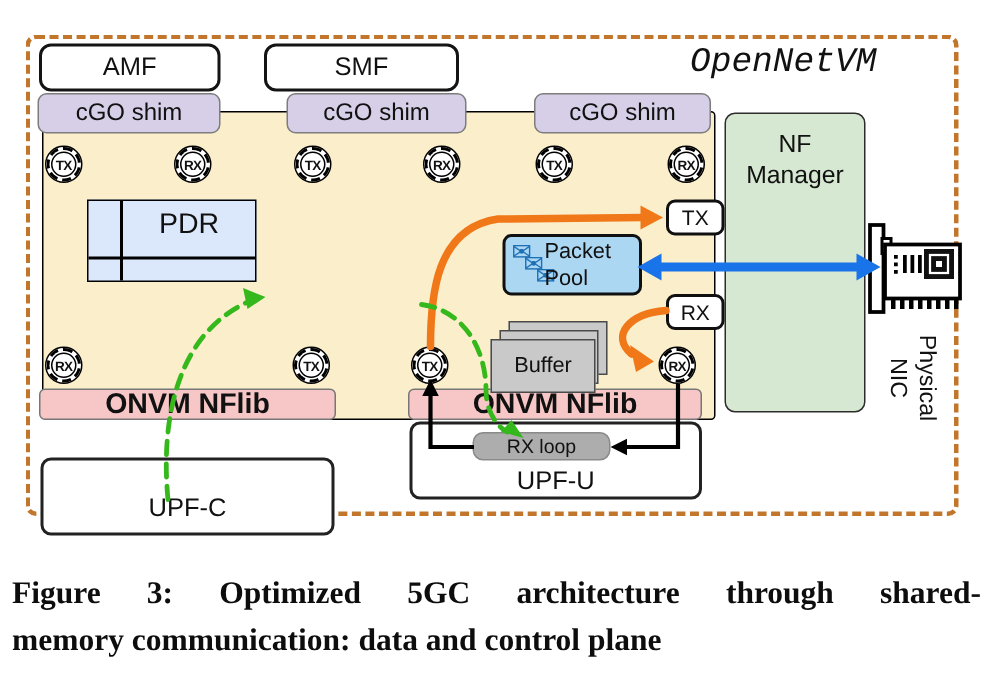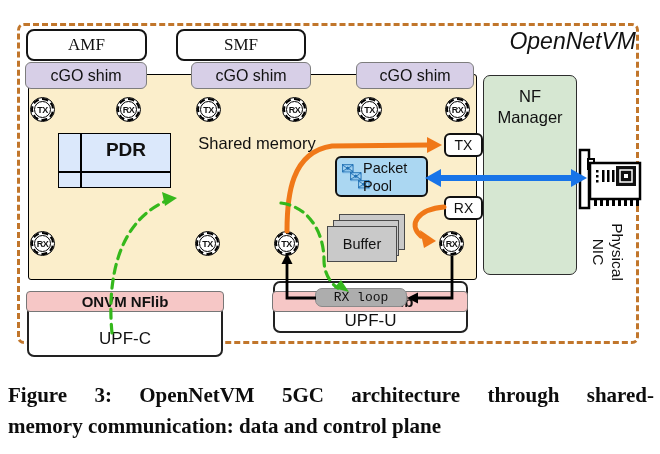--- a/index.html
+++ b/index.html
@@ -2,45 +2,45 @@
 <html style="--arrow-orange: #F07818; --arrow-green: #35B81C; --arrow-blue: #1874E8; --frame-dash: #C1762B; --shared-bg: #FBEECB; --shim-bg: #D7CFE7; --nflib-bg: #F6C7C6; --manager-bg: #D6E7D2; --pool-bg: #ABD7F2; --pdr-bg: #DBE8FB; --queue-bg: #CBCBCB; --buffer-bg: #C9C9C9; --rxloop-bg: #ADADAD;"><head>
 <meta charset="utf-8">
 <style>
   html,body{margin:0;padding:0;background:#fff;}
   #canvas{position:relative;width:660px;height:454px;background:#fff;overflow:hidden;
           font-family:"Liberation Sans",sans-serif;color:#111;}
   .abs{position:absolute;box-sizing:border-box;}
 
   
   #frame{left:17px;top:23px;width:622px;height:321px;border:3px dashed var(--frame-dash);border-radius:7px;z-index:0;}
-  #sysname{left:460px;top:28px;width:176px;text-align:right;font-style:italic;font-size:23px;z-index:4;}
+  #sysname{left:460px;top:28px;width:176px;text-align:left;font-style:italic;font-size:23px;z-index:4;font-family:Liberation Mono, monospace;}
 
   
   #shared{left:28px;top:74px;width:449px;height:206px;background:var(--shared-bg);
           border:1.6px solid #000;border-radius:3px;z-index:1;}
   #sharedlabel{left:176px;top:134px;width:162px;text-align:center;font-size:16.5px;z-index:3;}
 
   
   .nfbox{top:29px;height:32px;background:#fff;border:2px solid #141414;border-radius:8px;
-         display:flex;align-items:center;justify-content:center;font-size:17px;z-index:5;font-family:Liberation Serif, serif;}
+         display:flex;align-items:center;justify-content:center;font-size:17px;z-index:5;}
   .shim{top:62px;height:27px;background:var(--shim-bg);border:1.5px solid #7d7d7d;border-radius:6px;
         display:flex;align-items:center;justify-content:center;font-size:16px;z-index:5;}
 
   
   .gear{width:25px;height:25px;border-radius:50%;background:#fff;border:1.5px solid #000;z-index:6;}
   .gear::before{content:"";position:absolute;inset:0;border:2.6px dashed #000;border-radius:50%;}
   .gear::after{content:"";position:absolute;inset:3px;border:1px solid #000;border-radius:50%;}
   .gear span{position:absolute;inset:0;display:flex;align-items:center;justify-content:center;
              font-size:9px;font-weight:bold;letter-spacing:-0.5px;}
 
   
   #pdr{left:58px;top:133px;width:113px;height:55px;background:var(--pdr-bg);border:1.6px solid #000;z-index:5;}
   #pdr .vdiv{position:absolute;left:21px;top:0;width:1.6px;height:100%;background:#000;}
   #pdr .hdiv{position:absolute;left:0;top:37px;width:100%;height:1.6px;background:#000;}
-  #pdr .lbl{position:absolute;left:22px;top:5px;width:90px;text-align:center;font-size:19px;font-weight:700;}
+  #pdr .lbl{position:absolute;left:22px;top:5px;width:90px;text-align:center;font-size:19px;font-weight:400;}
 
   #queue{left:177px;top:180px;width:103px;height:39px;background:var(--queue-bg);border:1.6px solid #000;
          display:flex;align-items:center;justify-content:center;text-align:center;
          font-size:13.5px;line-height:1.25;z-index:5;}
 
   #pool{left:335px;top:156px;width:93px;height:41px;background:var(--pool-bg);border:2px solid #101010;
         border-radius:6px;z-index:5;}
   #pool .lbl{position:absolute;right:5px;top:1px;width:58px;text-align:left;font-size:14.5px;line-height:18px;}
   .env{position:absolute;font-size:16px;color:#1f6fb2;text-shadow:0.5px 0.5px 0 #7db9e8;line-height:1;}
 
@@ -55,23 +55,23 @@
            border:1.6px solid #2d2d2d;border-radius:7px;z-index:5;}
   #manager .lbl{width:72px;margin:10px auto 0;text-align:center;font-size:16.5px;line-height:1.3;}
 
   #nicsvg{left:576px;top:146px;z-index:5;}
   #niclabel{left:571px;top:232px;width:70px;height:40px;transform:rotate(90deg);
             text-align:center;font-size:15.5px;line-height:1.2;z-index:5;}
 
   .upf{background:#fff;border:2px solid #222;border-radius:7px;z-index:4;}
   .upflbl{position:absolute;width:100%;text-align:center;font-size:17px;}
   .nflib{height:21px;background:var(--nflib-bg);border:1.4px solid #777;border-radius:4px;
-         display:flex;align-items:center;justify-content:center;font-size:15px;font-weight:600;z-index:5;margin-top:32px;}
+         display:flex;align-items:center;justify-content:center;font-size:19px;font-weight:600;z-index:5;}
   #rxloop{left:315px;top:288px;width:92px;height:19px;background:var(--rxloop-bg);border:1px solid #8a8a8a;
-          border-radius:7px;display:flex;align-items:center;justify-content:center;font-size:13px;z-index:6;font-family:Liberation Mono, monospace;}
+          border-radius:7px;display:flex;align-items:center;justify-content:center;font-size:13px;z-index:6;}
 
   #arrows{left:0;top:0;width:660px;height:454px;z-index:40;pointer-events:none;}
   .st-orange{stroke:var(--arrow-orange);fill:none;stroke-width:5;stroke-linecap:round;}
   .fl-orange{fill:var(--arrow-orange);}
   .st-green{stroke:var(--arrow-green);fill:none;stroke-width:3.2;stroke-dasharray:9 6;stroke-linecap:round;}
   .fl-green{fill:var(--arrow-green);}
   .st-blue{stroke:var(--arrow-blue);fill:none;stroke-width:6;}
   .fl-blue{fill:var(--arrow-blue);}
   .st-black{stroke:#000;fill:none;stroke-width:2.8;}
   .fl-black{fill:#000;}
@@ -82,21 +82,20 @@
 </style>
 </head>
 <body>
 
 <div id="canvas">
 
   <div id="frame" class="abs"></div>
   <div id="sysname" class="abs">OpenNetVM</div>
 
   <div id="shared" class="abs"></div>
-  <div id="sharedlabel" class="abs">Shared memory</div>
 
   <div class="abs nfbox" style="left:26px;width:121px;">AMF</div>
   <div class="abs shim" style="left:25px;width:122px;">cGO shim</div>
   <div class="abs nfbox" style="left:176px;width:130px;">SMF</div>
   <div class="abs shim" style="left:191px;width:120px;">cGO shim</div>
   <div class="abs shim" style="left:356px;width:118px;">cGO shim</div>
 
   <div class="abs gear" style="left:30px;top:97px;">
       <span>TX</span>
     </div>
@@ -210,17 +209,17 @@
     <polygon class="fl-green" points="349,292 334,288 341,280"></polygon>
 
     <path class="st-black" d="M 316 298 L 287 298 L 287 259"></path>
     <polygon class="fl-black" points="287,253 281.5,264 292.5,264"></polygon>
 
     <path class="st-black" d="M 452 256 L 452 298 L 413 298"></path>
     <polygon class="fl-black" points="407,298 418,292.5 418,303.5"></polygon>
   </svg>
 
   <div id="caption" class="abs">
-    <div class="l1">Figure 3: OpenNetVM 5GC architecture through shared-</div>
+    <div class="l1">Figure 3: Optimized 5GC architecture through shared-</div>
     <div class="l2">memory communication: data and control plane</div>
   </div>
 
 </div>
 
 </body></html>

